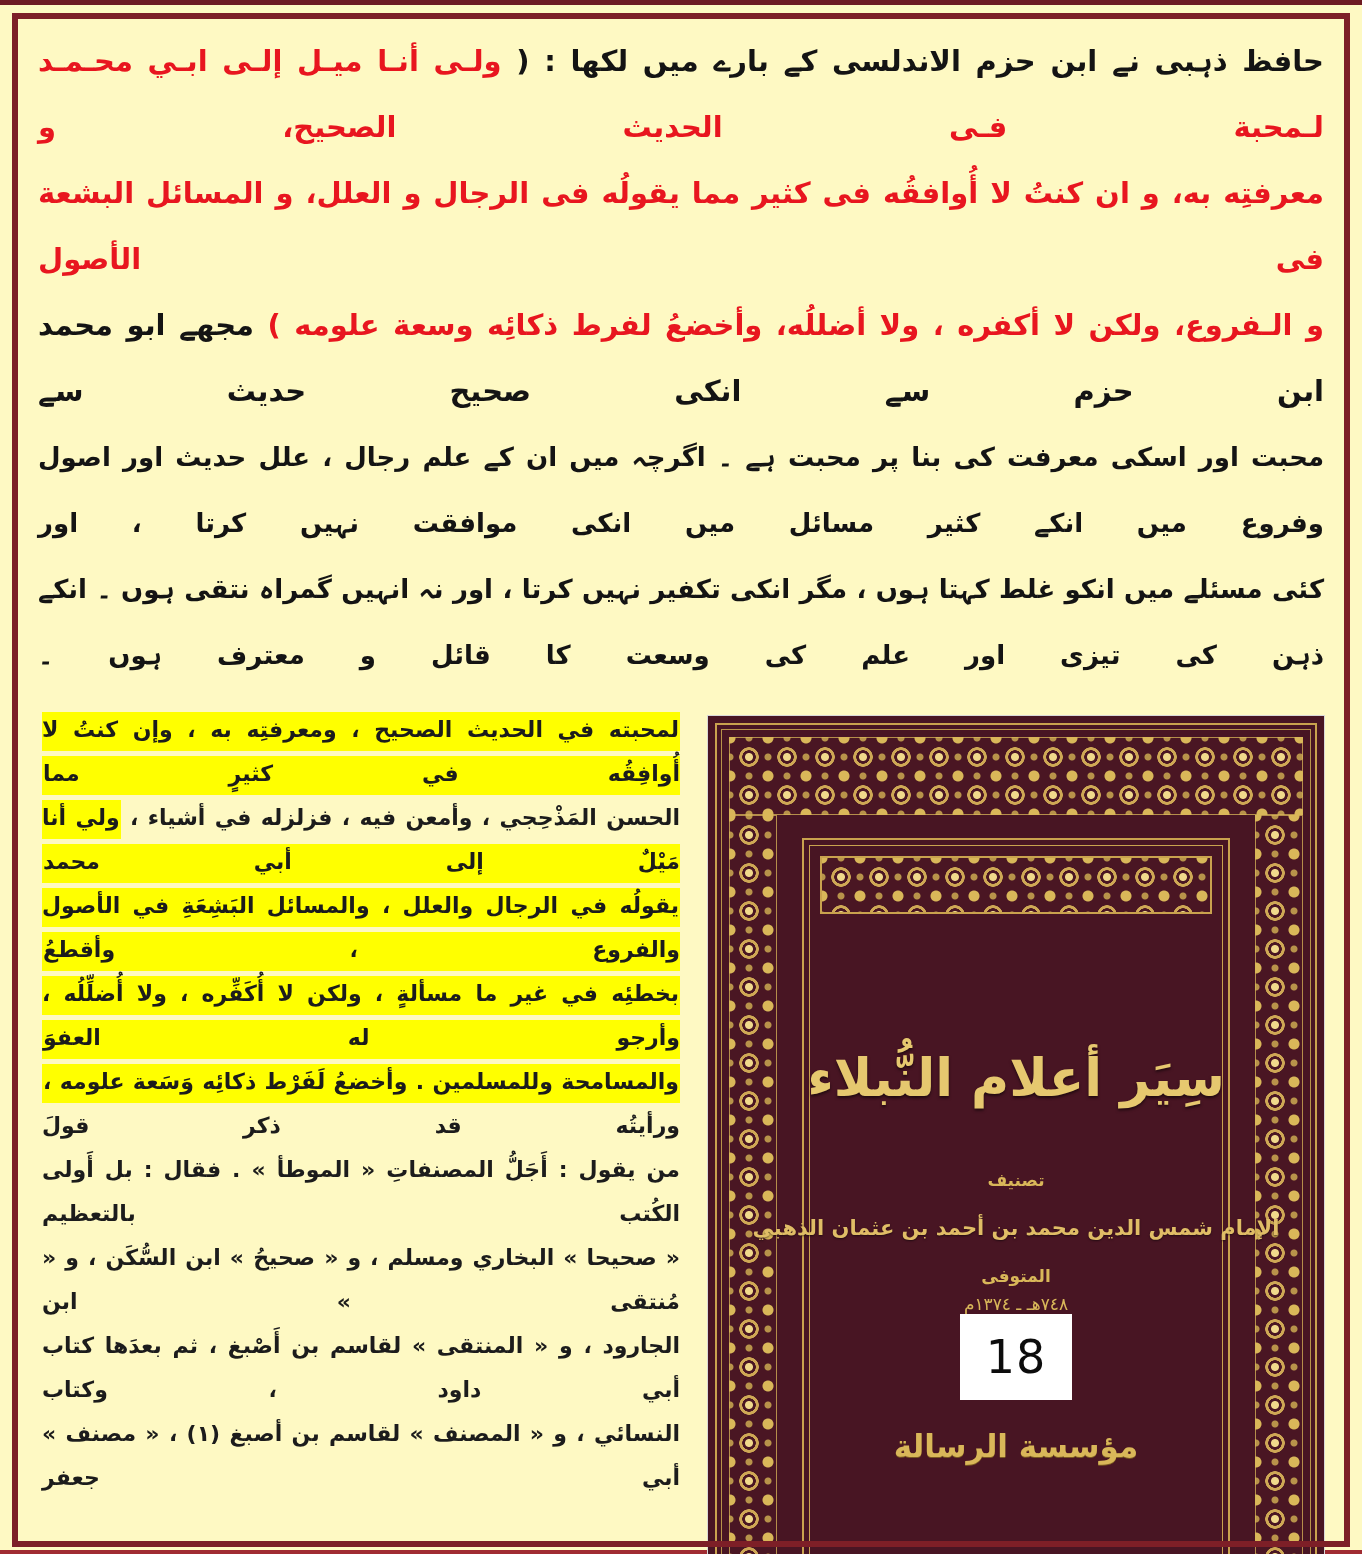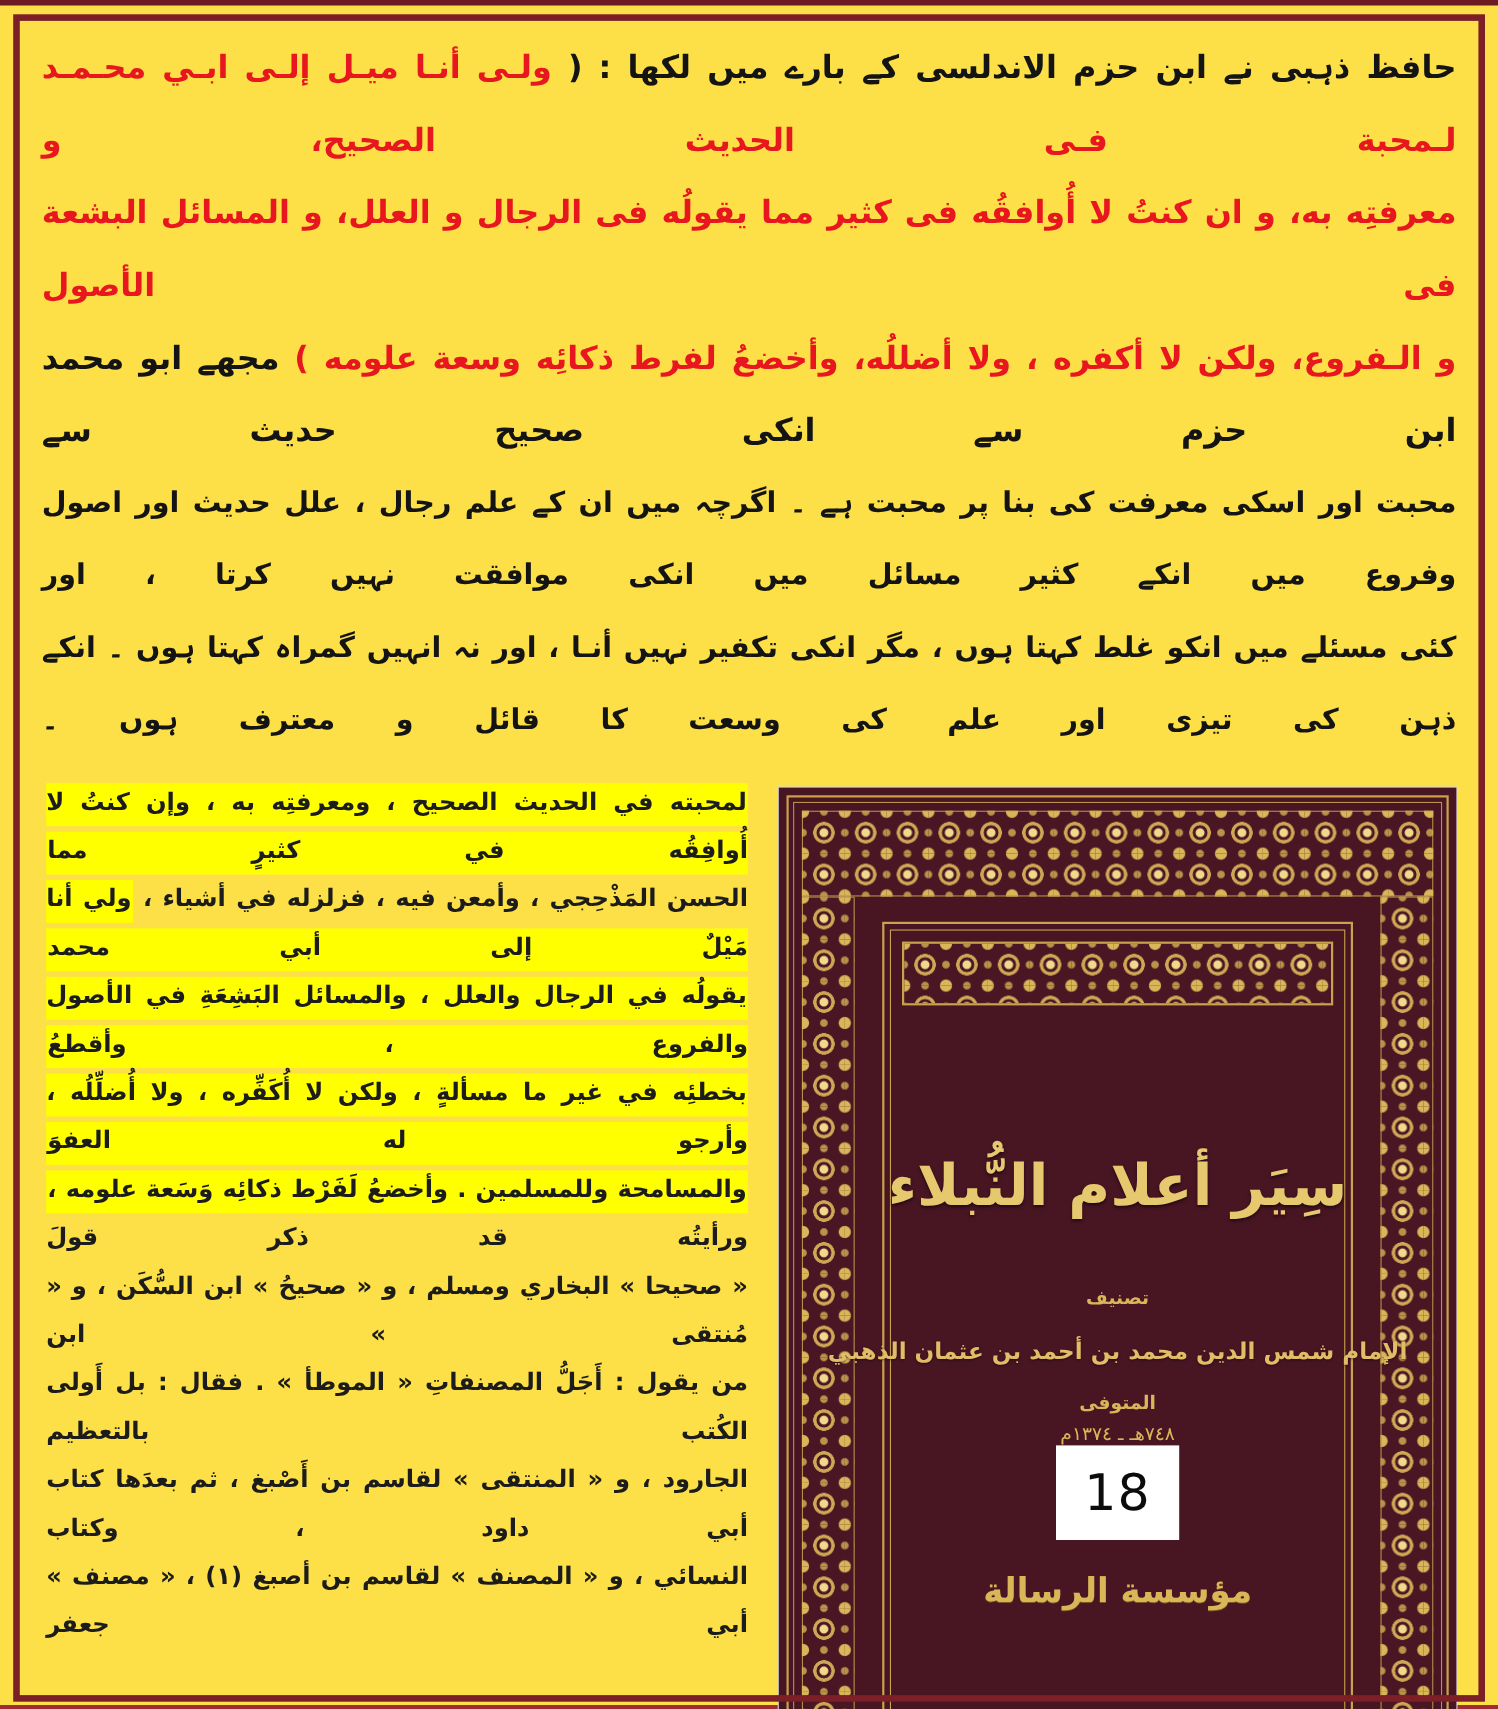--- a/index.html
+++ b/index.html
@@ -1,21 +1,21 @@
 <!DOCTYPE html>
 <html lang="ar" dir="rtl"><head>
 <meta charset="utf-8">
 <style>
   * { margin:0; padding:0; box-sizing:border-box; }
   html,body { background:#ffffff; }
   body { font-family:"DejaVu Sans", sans-serif; }
 
   .page {
     position:relative; width:1362px; height:1554px;
-    background:#fde047; overflow:hidden; direction:rtl;
+    background:#fef9c3; overflow:hidden; direction:rtl;
   }
   .top-bar  { position:absolute; top:0; left:0; right:0; height:5px; background:#6d1a22; }
   .bottom-bar { position:absolute; bottom:0; left:0; right:0; height:4px; background:#a02c32; }
   .page-frame {
     position:absolute; top:13px; left:12px; right:12px; bottom:7px;
     border:6px solid #7d1f27; pointer-events:none; z-index:5;
   }
 
   .content { position:absolute; top:22px; left:24px; right:24px; bottom:14px; }
 
@@ -119,33 +119,33 @@
   <div class="page-frame"></div>
   <div class="bottom-bar"></div>
 
   <div class="content">
 
     <div class="header">
       <div class="hline"><span class="seg blk">حافظ ذہبی نے ابن حزم الاندلسی کے بارے میں لکھا : ( </span><span class="seg red">ولـی أنـا میـل إلـی ابـي محـمـد لـمحبة فـی الحدیث الصحیح، و</span></div>
       <div class="hline"><span class="seg red">معرفتِه به، و ان كنتُ لا أُوافقُه فى كثير مما يقولُه فى الرجال و العلل، و المسائل البشعة فى الأصول</span></div>
       <div class="hline"><span class="seg red">و الـفروع، ولكن لا أكفره ، ولا أضللُه، وأخضعُ لفرط ذكائِه وسعة علومه ) </span><span class="seg blk">مجھے ابو محمد ابن حزم سے انکی صحیح حدیث سے</span></div>
       <div class="hline urdu"><span class="seg blk">محبت اور اسکی معرفت کی بنا پر محبت ہے ۔ اگرچہ میں ان کے علم رجال ، علل حدیث اور اصول وفروع میں انکے کثیر مسائل میں انکی موافقت نہیں کرتا ، اور</span></div>
-      <div class="hline urdu"><span class="seg blk">کئی مسئلے میں انکو غلط کہتا ہوں ، مگر انکی تکفیر نہیں أنـا ، اور نہ انہیں گمراہ کہتا ہوں ۔ انکے ذہن کی تیزی اور علم کی وسعت کا قائل و معترف ہوں ۔</span></div>
+      <div class="hline urdu"><span class="seg blk">کئی مسئلے میں انکو غلط کہتا ہوں ، مگر انکی تکفیر نہیں کرتا ، اور نہ انہیں گمراہ نتقى ہوں ۔ انکے ذہن کی تیزی اور علم کی وسعت کا قائل و معترف ہوں ۔</span></div>
     </div>
 
     <div class="columns">
 
       <div class="left-col">
         <div class="ln"><span class="hl">لمحبته في الحديث الصحيح ، ومعرفتِه به ، وإن كنتُ لا أُوافِقُه في كثيرٍ مما</span></div>
         <div class="ln"><span class="seg">الحسن المَذْحِجي ، وأمعن فيه ، فزلزله في أشياء ، </span><span class="hl">ولي أنا مَيْلٌ إلى أبي محمد</span></div>
         <div class="ln"><span class="hl">يقولُه في الرجال والعلل ، والمسائل البَشِعَةِ في الأصول والفروع ، وأقطعُ</span></div>
         <div class="ln"><span class="hl">بخطئِه في غير ما مسألةٍ ، ولكن لا أُكَفِّره ، ولا أُضلِّلُه ، وأرجو له العفوَ</span></div>
         <div class="ln"><span class="hl">والمسامحة وللمسلمين . وأخضعُ لَفَرْط ذكائِه وَسَعة علومه ، </span><span class="seg">ورأيتُه قد ذكر قولَ</span></div>
+        <div class="ln"><span class="seg">من يقول : أَجَلُّ المصنفاتِ « الموطأ » . فقال : بل أَولى الكُتب بالتعظيم</span></div>
         <div class="ln"><span class="seg">« صحيحا » البخاري ومسلم ، و « صحيحُ » ابن السُّكَن ، و « مُنتقى » ابن</span></div>
-        <div class="ln"><span class="seg">من يقول : أَجَلُّ المصنفاتِ « الموطأ » . فقال : بل أَولى الكُتب بالتعظيم</span></div>
         <div class="ln"><span class="seg">الجارود ، و « المنتقى » لقاسم بن أَصْبغ ، ثم بعدَها كتاب أبي داود ، وكتاب</span></div>
         <div class="ln"><span class="seg">النسائي ، و « المصنف » لقاسم بن أصبغ (١) ، « مصنف » أبي جعفر</span></div>
 
       </div>
 
       <div class="right-col">
         <div class="book-cover">
           <div class="orn ring-top"></div>
 
           <div class="orn ring-left"></div>

